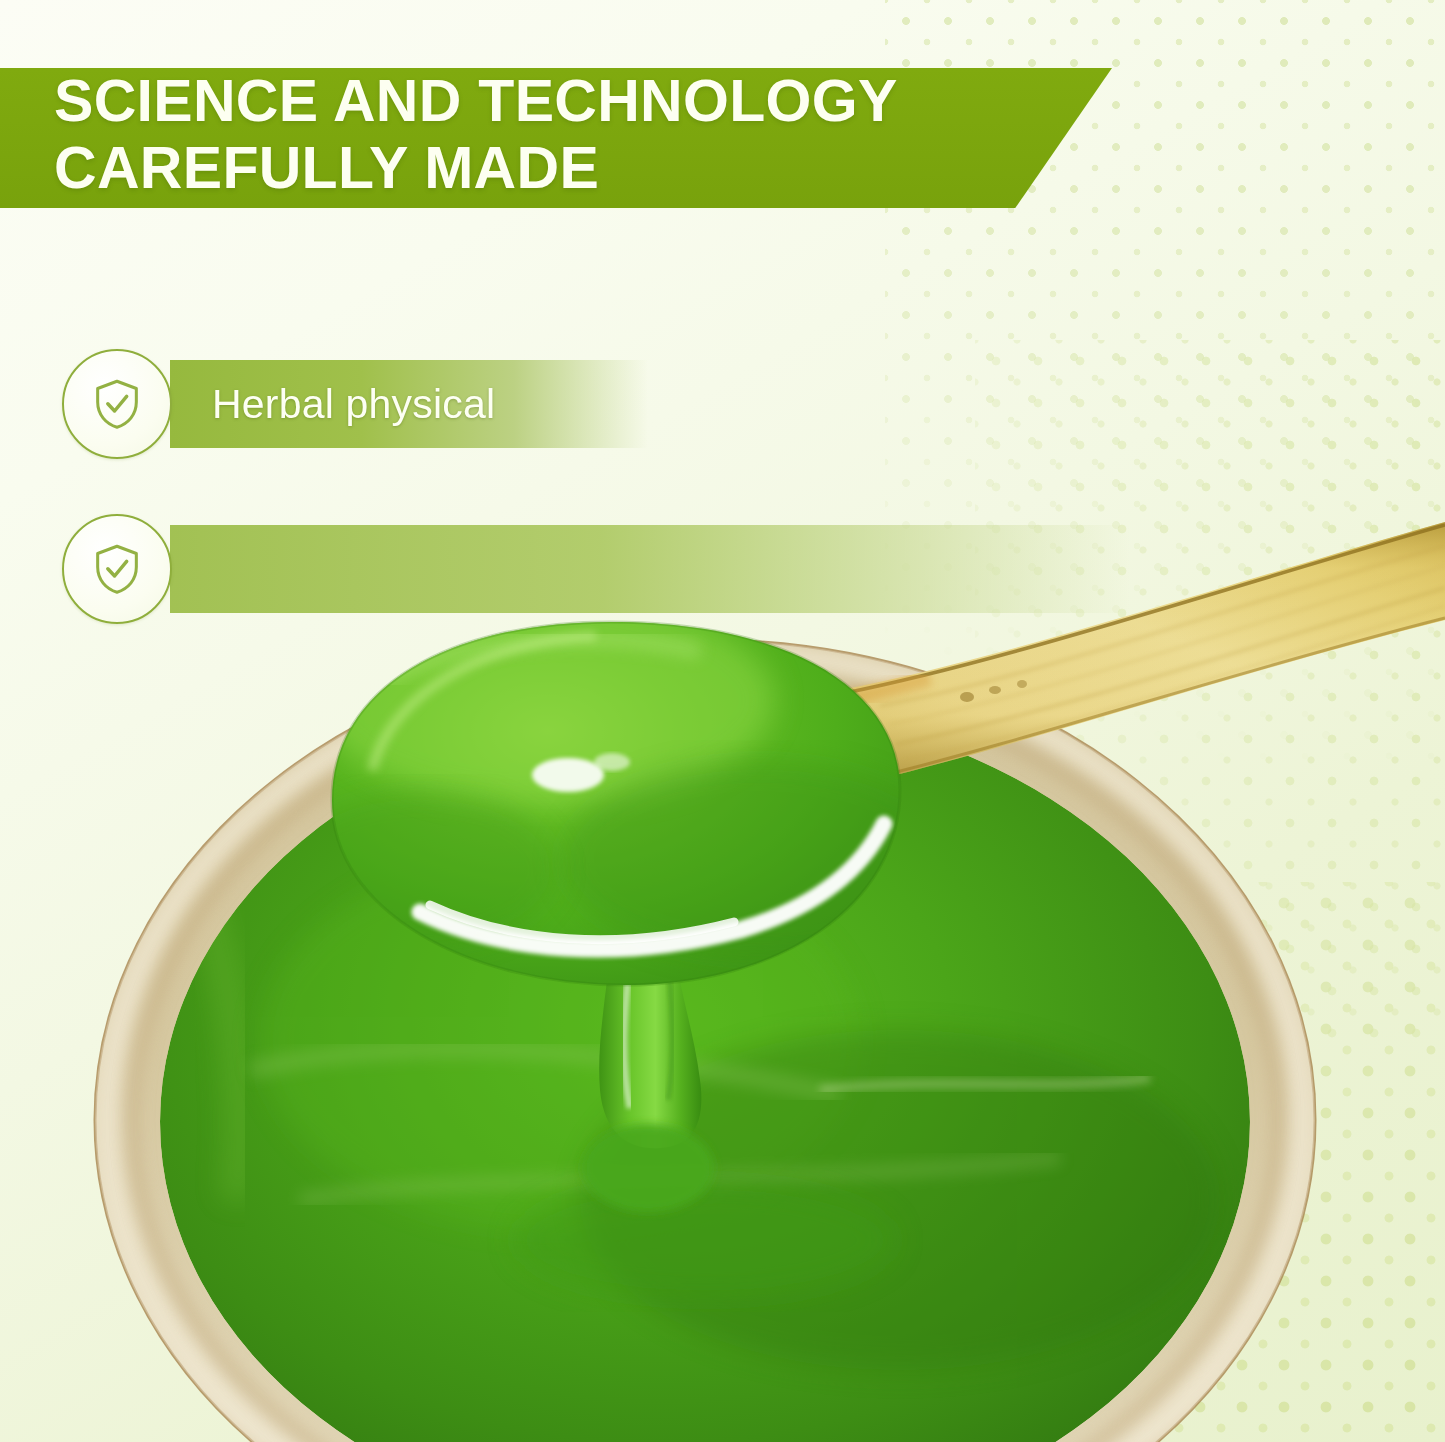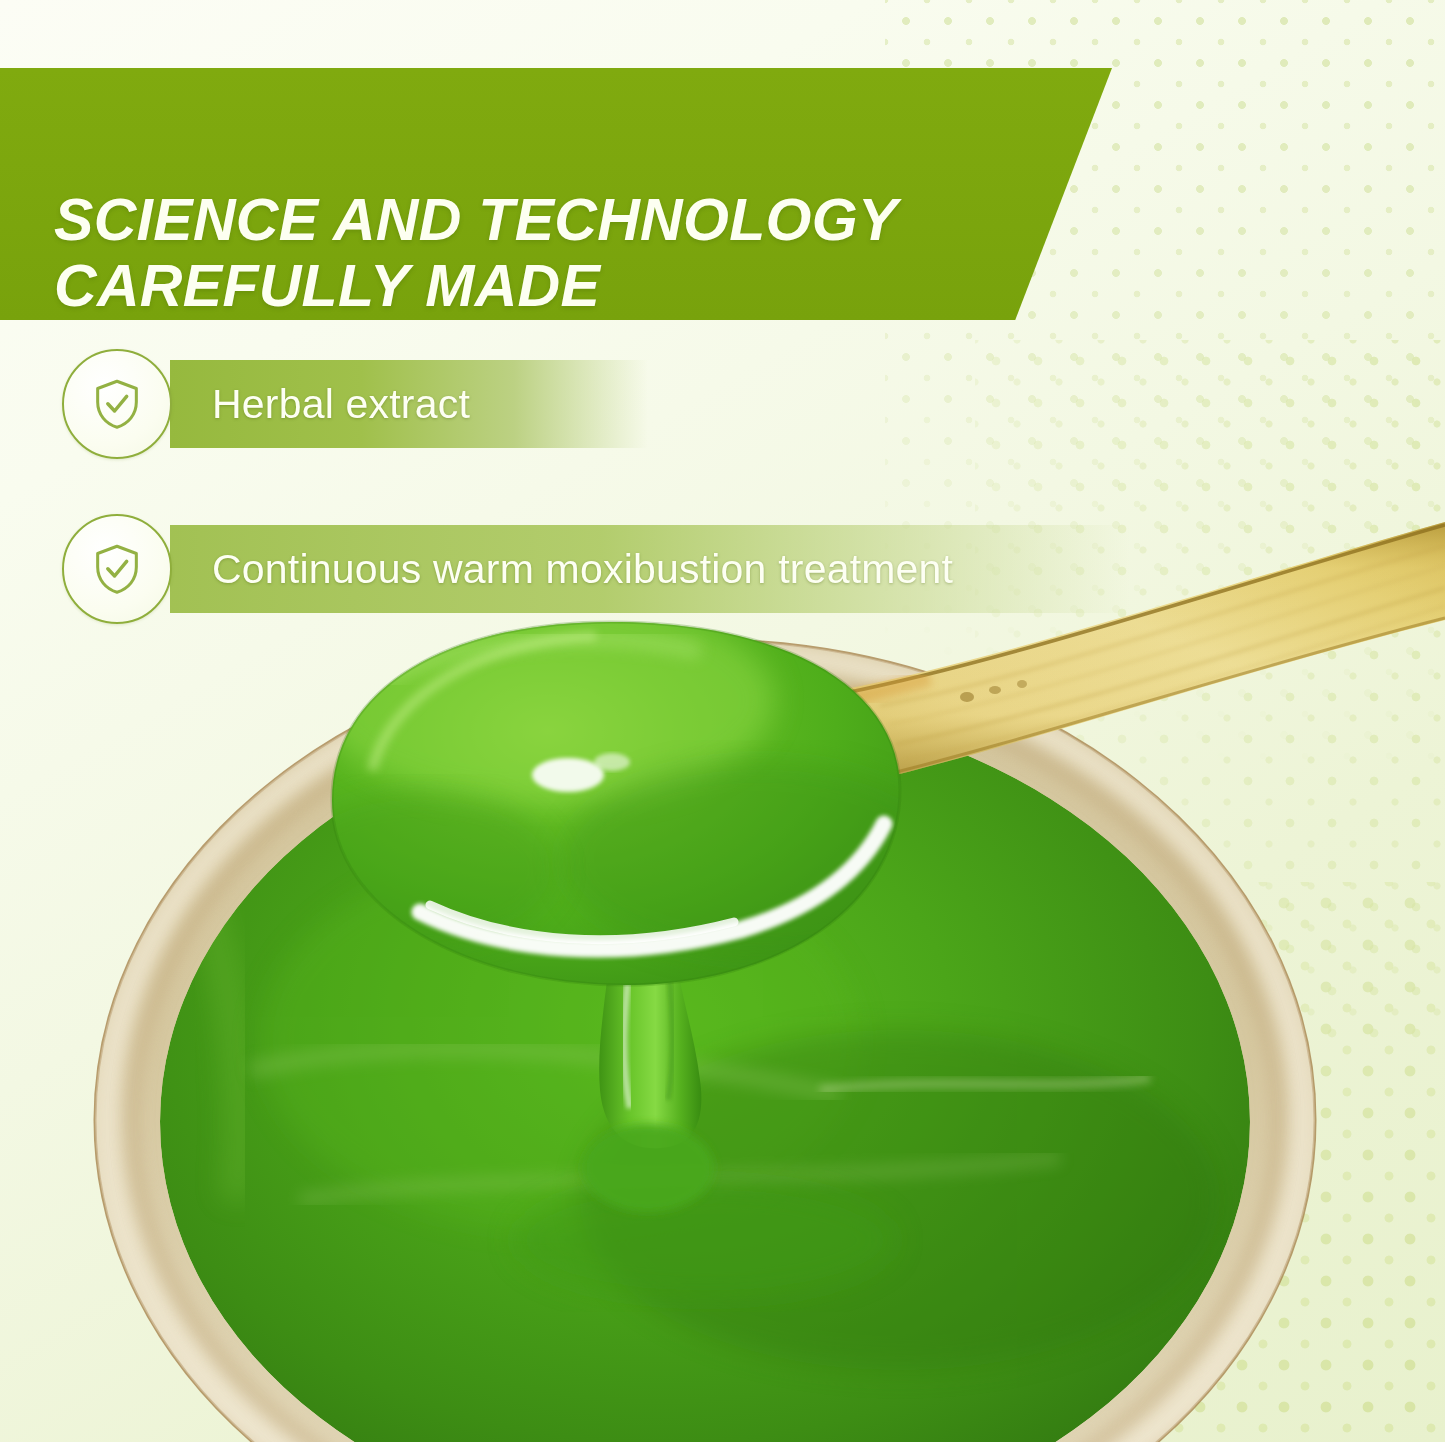--- a/index.html
+++ b/index.html
@@ -59,26 +59,25 @@
     background-size:42px 42px, 42px 42px;
     background-position:0 0, 21px 21px;
     -webkit-mask-image:linear-gradient(315deg, rgba(0,0,0,1) 12%, rgba(0,0,0,.6) 62%, rgba(0,0,0,0) 97%);
     mask-image:linear-gradient(315deg, rgba(0,0,0,1) 12%, rgba(0,0,0,.6) 62%, rgba(0,0,0,0) 97%);
   }
 
   
   .banner {
     position:absolute;
     left:0; top:68px;
-    width:1112px; height:252px;
+    width:1112px; height:140px;
     background:linear-gradient(180deg,#80aa0f 0%, #78a20c 100%);
     clip-path:polygon(0 0, 100% 0, 91.3% 100%, 0 100%);
     display:flex;
-    align-items:flex-end;
-    font-style:italic;
+    align-items:flex-start;
   }
   .banner-title {
     margin-left:54px;
     color:#fdfff1;
     font-size:59px;
     font-weight:bold;
     line-height:1.13;
     letter-spacing:0.3px;
     text-shadow:0 2px 4px rgba(60,90,0,.25);
     white-space:pre-line;
@@ -295,29 +294,28 @@
   <div class="features">
 
     <div class="feature f1">
       <div class="pill"></div>
       <div class="badge">
         <svg viewBox="0 0 24 24">
           <path d="M12 2.6 L20 5.6 V11.2 C20 16.4 16.6 20.3 12 21.6 C7.4 20.3 4 16.4 4 11.2 V5.6 Z" fill="none" stroke="#93b143" stroke-width="1.25" stroke-linejoin="round"></path>
           <path d="M8.2 11.9 L11 14.9 L16 8.8" fill="none" stroke="#93b143" stroke-width="1.45" stroke-linecap="round" stroke-linejoin="round"></path>
         </svg>
       </div>
-      <div class="feature-label">Herbal extract</div>
+      <div class="feature-label">Herbal physical</div>
     </div>
 
 
     <div class="feature f3">
       <div class="pill"></div>
       <div class="badge">
         <svg viewBox="0 0 24 24">
           <path d="M12 2.6 L20 5.6 V11.2 C20 16.4 16.6 20.3 12 21.6 C7.4 20.3 4 16.4 4 11.2 V5.6 Z" fill="none" stroke="#93b143" stroke-width="1.25" stroke-linejoin="round"></path>
           <path d="M8.2 11.9 L11 14.9 L16 8.8" fill="none" stroke="#93b143" stroke-width="1.45" stroke-linecap="round" stroke-linejoin="round"></path>
         </svg>
       </div>
-      <div class="feature-label">Continuous warm moxibustion treatment</div>
     </div>
 
   </div>
 </div>
 
 </body></html>

